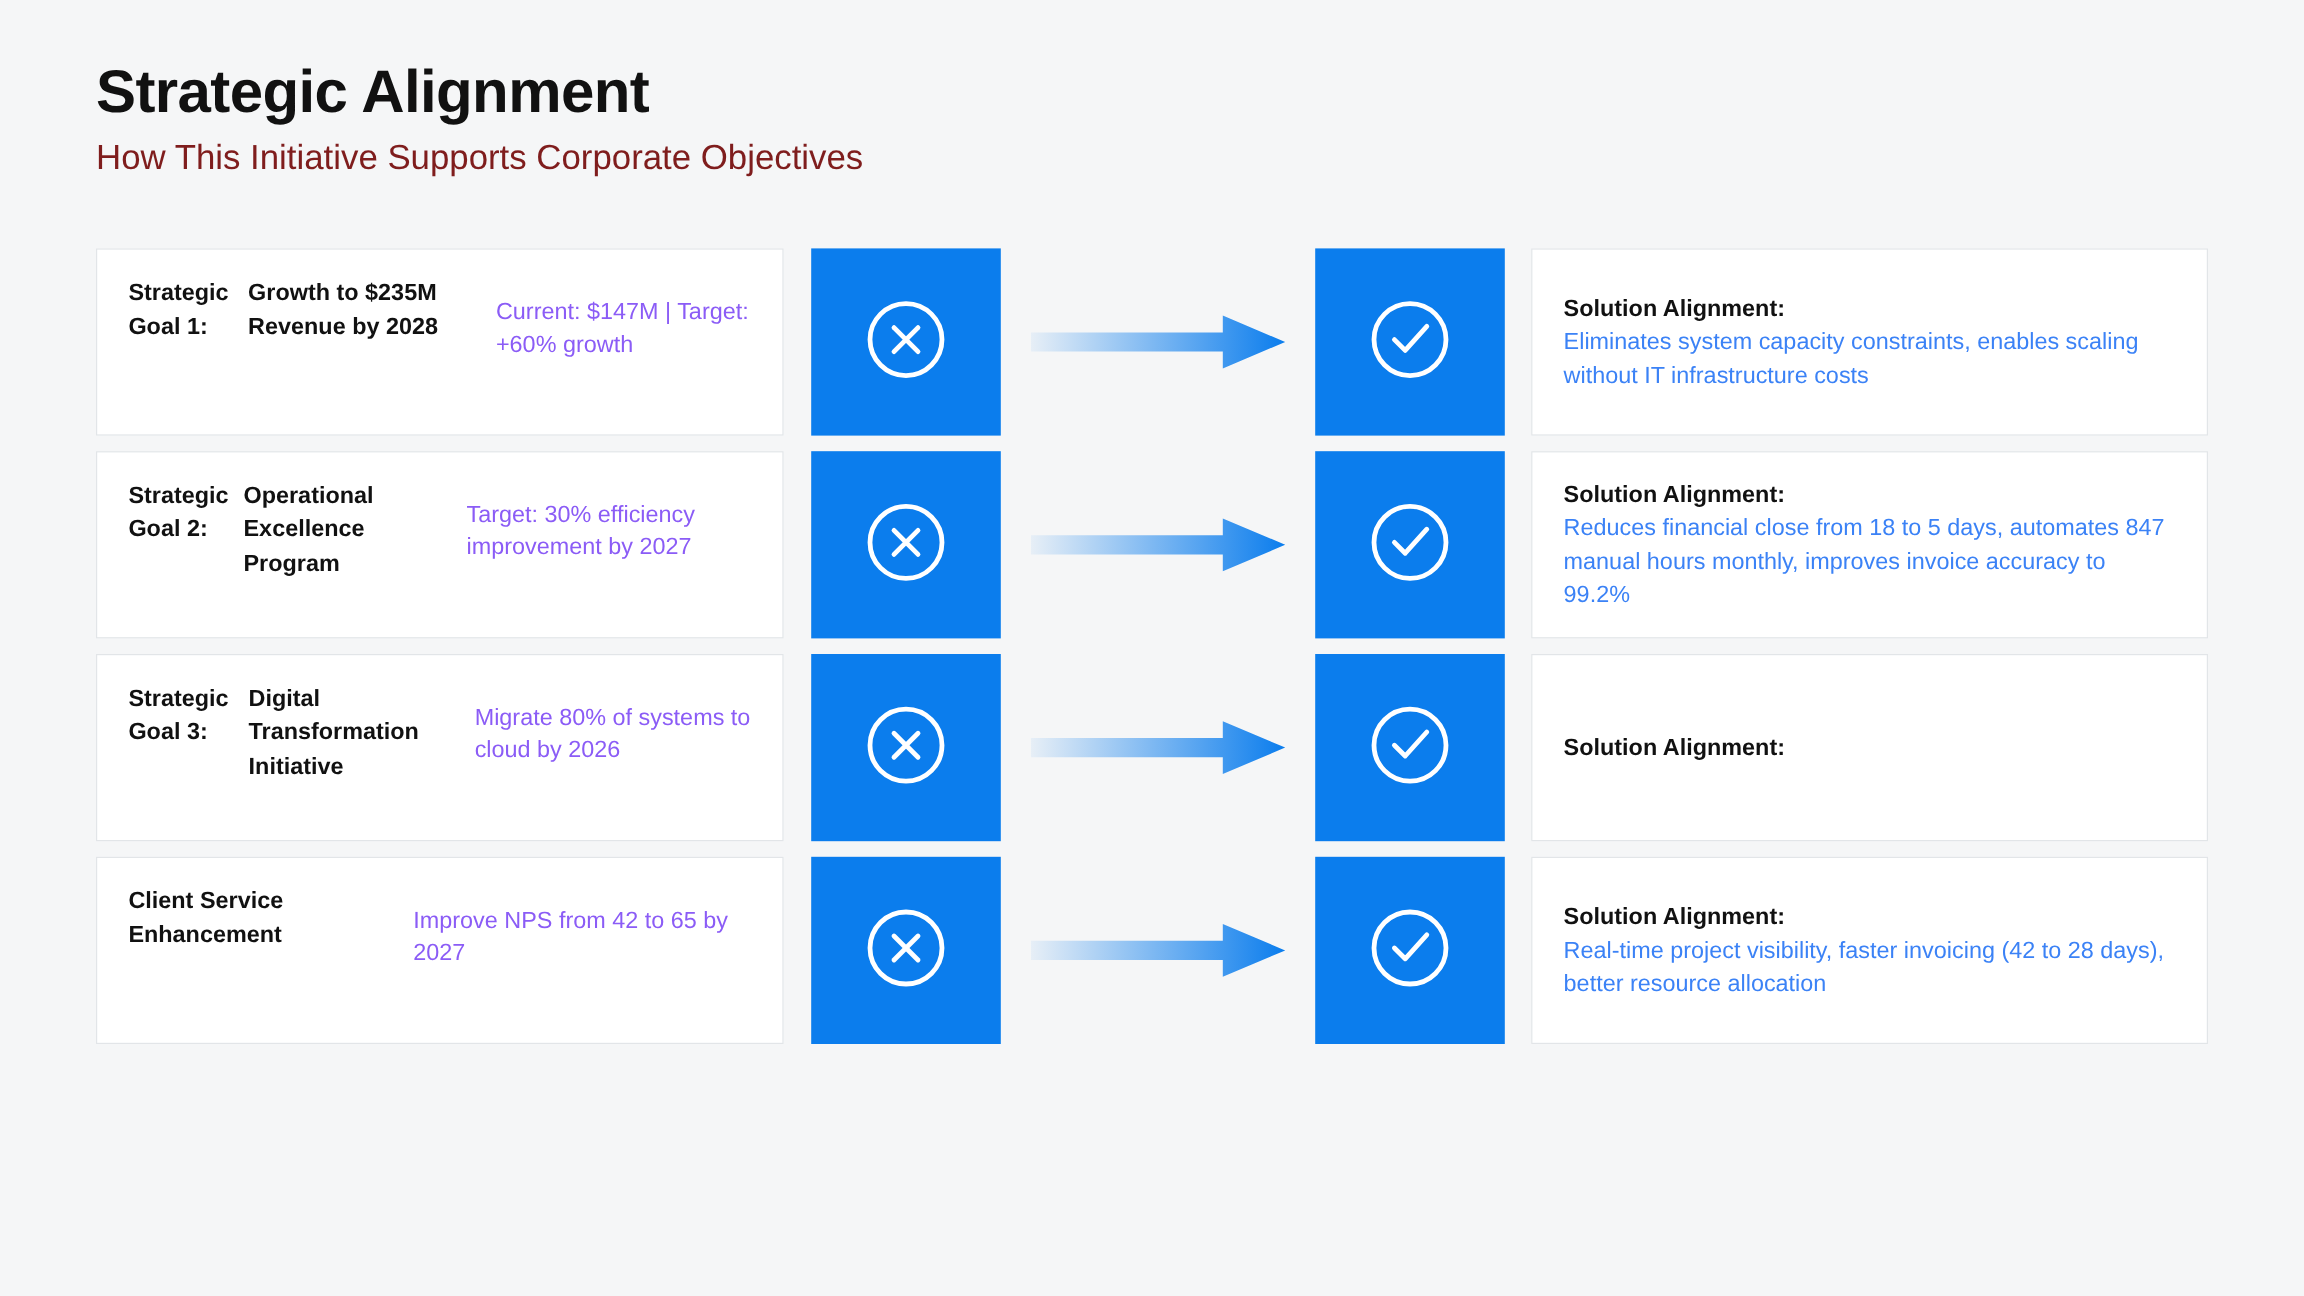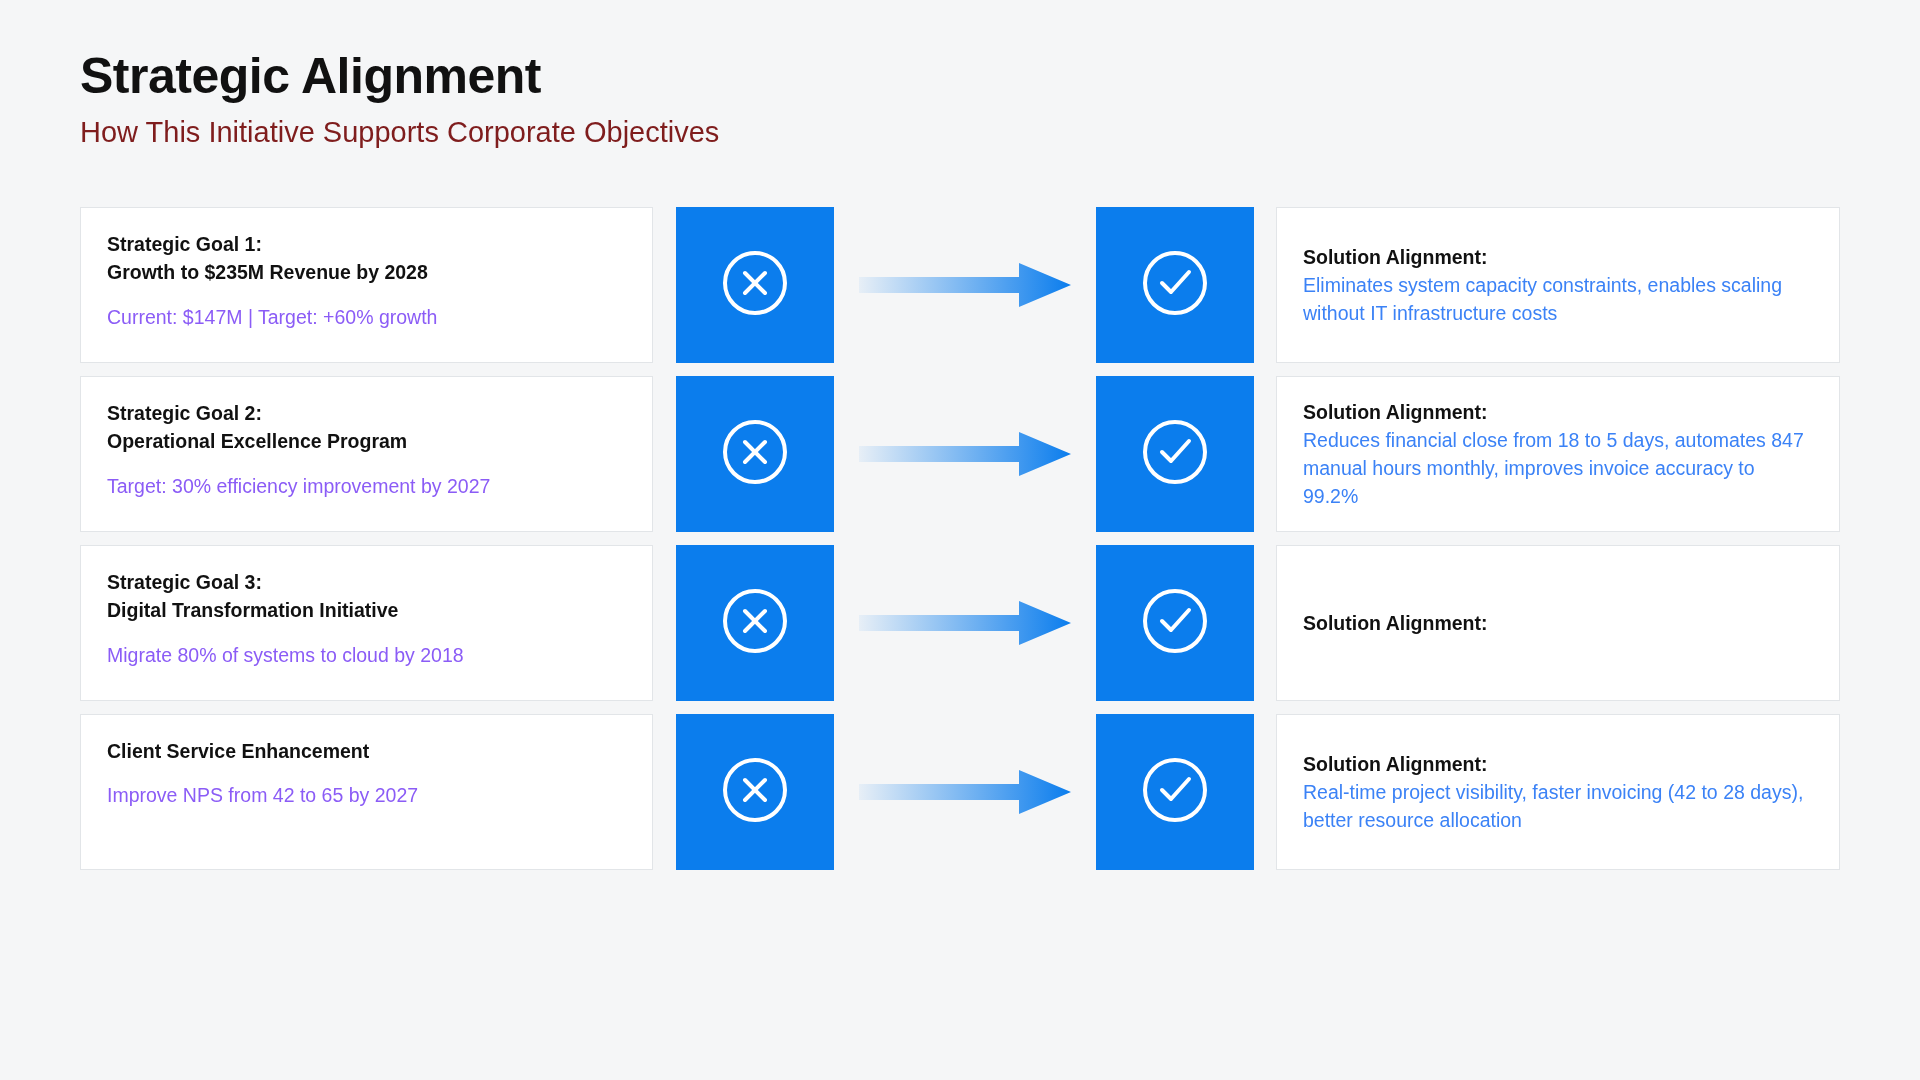--- a/index.html
+++ b/index.html
@@ -48,21 +48,21 @@
     align-items: stretch;
     height: 156px;
   }
   .goal-card {
     width: 573px;
     background: #ffffff;
     border: 1px solid #e2e5e8;
     box-sizing: border-box;
     padding: 22px 26px;
     display: flex;
-    flex-direction: column;
+    flex-direction: row;
     justify-content: flex-start;
   }
   .goal-label {
     font-size: 19.5px;
     font-weight: bold;
     color: #111111;
     line-height: 1.45;
   }
   .goal-name {
     font-size: 19.5px;
@@ -218,21 +218,21 @@
       <div class="solution-card">
         <div class="solution-label">Solution Alignment:</div>
         <div class="solution-text">Reduces financial close from 18 to 5 days, automates 847 manual hours monthly, improves invoice accuracy to 99.2%</div>
       </div>
     </div>
 
     <div class="row">
       <div class="goal-card">
         <div class="goal-label">Strategic Goal 3:</div>
         <div class="goal-name">Digital Transformation Initiative</div>
-        <div class="goal-meta">Migrate 80% of systems to cloud by 2018</div>
+        <div class="goal-meta">Migrate 80% of systems to cloud by 2026</div>
       </div>
       <div class="spacer-left"></div>
       <div class="icon-block">
         <span>
           <svg width="74" height="74" viewBox="0 0 74 74">
             <circle cx="37" cy="37" r="30" fill="none" stroke="#ffffff" stroke-width="4"></circle>
             <line x1="27" y1="27" x2="47" y2="47" stroke="#ffffff" stroke-width="4" stroke-linecap="round"></line>
             <line x1="47" y1="27" x2="27" y2="47" stroke="#ffffff" stroke-width="4" stroke-linecap="round"></line>
           </svg>
         </span>

